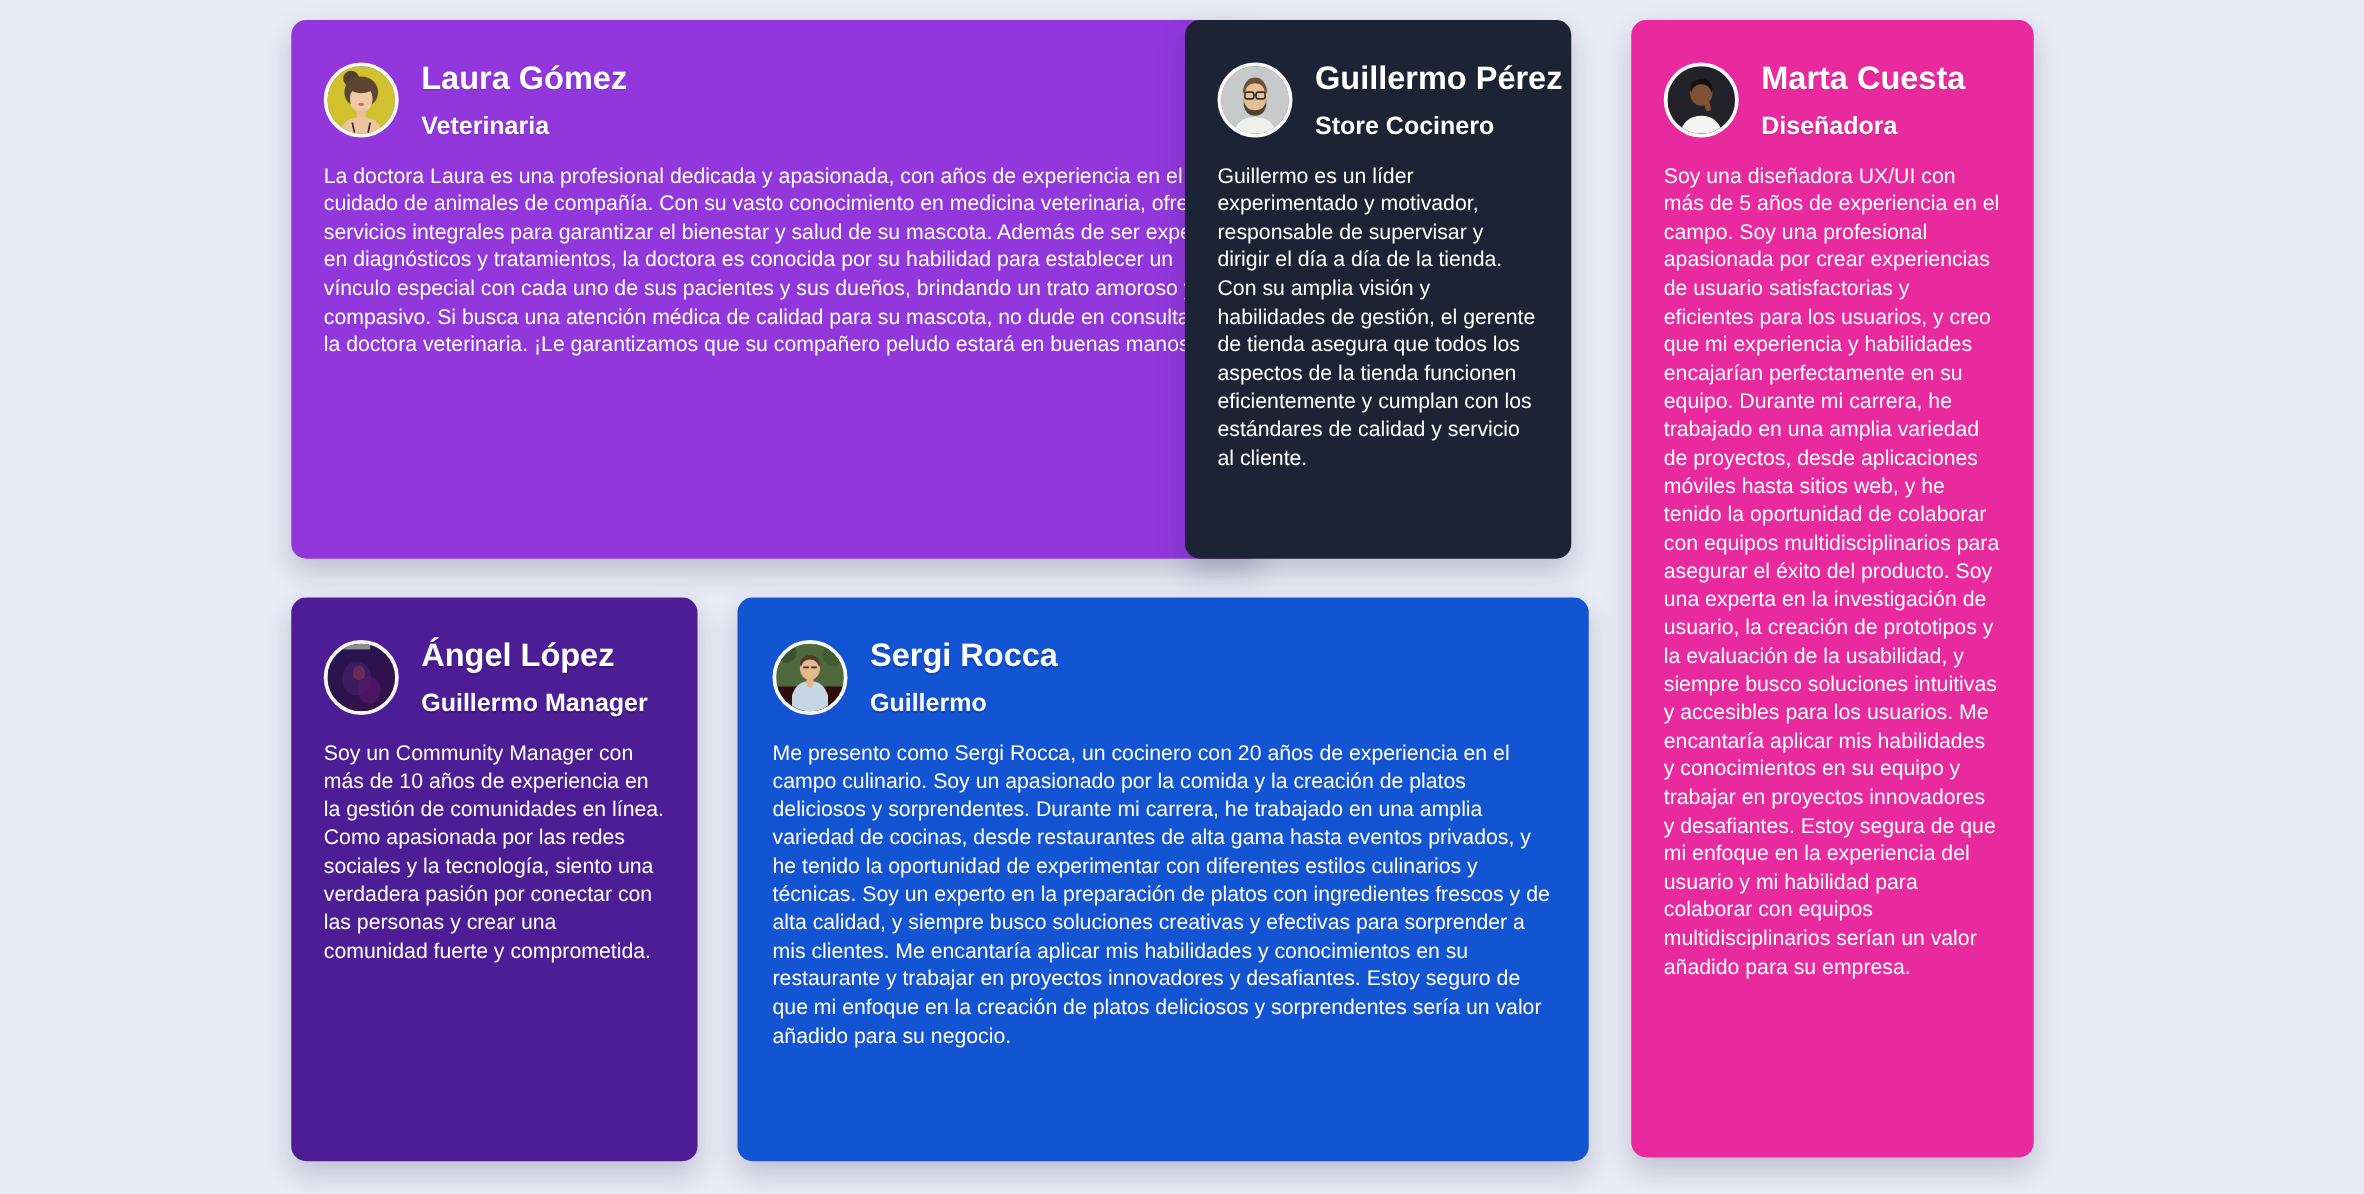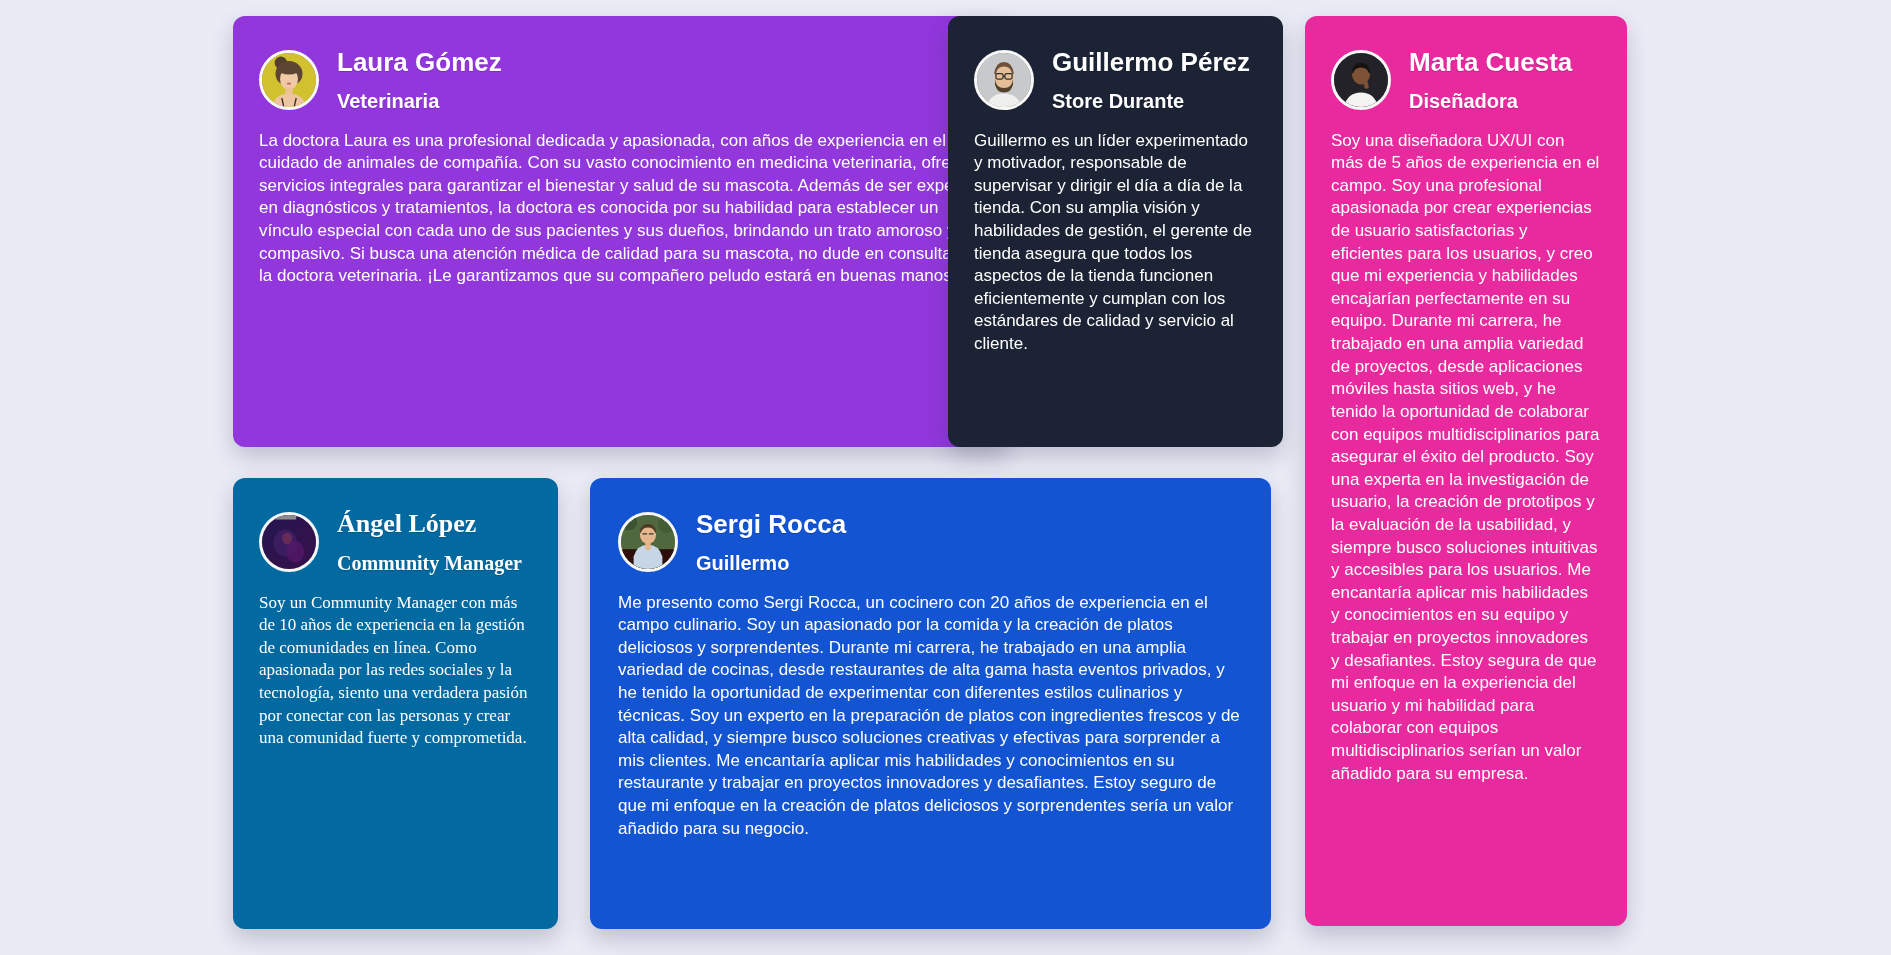--- a/index.html
+++ b/index.html
@@ -16,21 +16,21 @@
   }
   .card {
     position: absolute;
     border-radius: 12px;
     padding: 32px 26px 24px 26px;
     overflow: hidden;
     color: #ffffff;
     box-shadow: 0 10px 22px rgba(40, 40, 80, 0.22);
   }
   .card-laura     { left: 0;      top: 0;     width: 776px; height: 431px; }
-  .card-guillermo { left: 715px;  top: 0;     width: 335px; height: 431px; }
+  .card-guillermo { left: 715px;  top: 0;     width: 309px; height: 431px; }
   .card-marta     { left: 1072px; top: 0;     width: 322px; height: 910px; }
   .card-angel     { left: 0;      top: 462px; width: 325px; height: 451px; }
   .card-sergi     { left: 357px;  top: 462px; width: 681px; height: 451px; }
   .card-header {
     display: flex;
     align-items: center;
     gap: 18px;
     margin-bottom: 18px;
   }
   .avatar {
@@ -102,21 +102,21 @@
           <g stroke="#2E2E2E" stroke-width="1.4" fill="none">
             <rect x="21" y="23" width="8" height="6" rx="2"></rect>
             <rect x="31" y="23" width="8" height="6" rx="2"></rect>
             <path d="M29 26 h2"></path>
           </g>
           <path d="M11 60 q3 -15 19 -15 q16 0 19 15 z" fill="#EFEFED"></path>
         </svg>
       </div>
       <div>
         <h2 class="member-name">Guillermo Pérez</h2>
-        <h3 class="member-title">Store Durante</h3>
+        <h3 class="member-title">Store Cocinero</h3>
       </div>
     </header>
     <p class="member-desc">Guillermo es un líder experimentado y motivador, responsable de supervisar y dirigir el día a día de la tienda. Con su amplia visión y habilidades de gestión, el gerente de tienda asegura que todos los aspectos de la tienda funcionen eficientemente y cumplan con los estándares de calidad y servicio al cliente.</p>
   </article>
 
   <article class="card card-marta" style="background-color: rgb(233, 41, 158);">
     <header class="card-header">
       <div class="avatar">
         <svg viewBox="0 0 60 60" xmlns="http://www.w3.org/2000/svg">
           <rect width="60" height="60" fill="#222228"></rect>
@@ -127,40 +127,40 @@
         </svg>
       </div>
       <div>
         <h2 class="member-name">Marta Cuesta</h2>
         <h3 class="member-title">Diseñadora</h3>
       </div>
     </header>
     <p class="member-desc">Soy una diseñadora UX/UI con más de 5 años de experiencia en el campo. Soy una profesional apasionada por crear experiencias de usuario satisfactorias y eficientes para los usuarios, y creo que mi experiencia y habilidades encajarían perfectamente en su equipo. Durante mi carrera, he trabajado en una amplia variedad de proyectos, desde aplicaciones móviles hasta sitios web, y he tenido la oportunidad de colaborar con equipos multidisciplinarios para asegurar el éxito del producto. Soy una experta en la investigación de usuario, la creación de prototipos y la evaluación de la usabilidad, y siempre busco soluciones intuitivas y accesibles para los usuarios. Me encantaría aplicar mis habilidades y conocimientos en su equipo y trabajar en proyectos innovadores y desafiantes. Estoy segura de que mi enfoque en la experiencia del usuario y mi habilidad para colaborar con equipos multidisciplinarios serían un valor añadido para su empresa.</p>
   </article>
 
-  <article class="card card-angel" style="background-color: #0369a1; font-family: Liberation Serif, serif;">
+  <article class="card card-angel" style="background-color: #4c1d95;">
     <header class="card-header">
       <div class="avatar">
         <svg viewBox="0 0 60 60" xmlns="http://www.w3.org/2000/svg">
           <defs>
             <linearGradient id="ag1" x1="0" y1="0" x2="1" y2="1">
               <stop offset="0" stop-color="#241650"></stop>
               <stop offset="1" stop-color="#38104A"></stop>
             </linearGradient>
           </defs>
           <rect width="60" height="60" fill="url(#ag1)"></rect>
           <rect x="14" y="0" width="24" height="5" fill="#8D8D8D"></rect>
           <ellipse cx="26" cy="31" rx="13" ry="15" fill="#3D1E63" opacity="0.9"></ellipse>
           <ellipse cx="37" cy="41" rx="10" ry="12" fill="#55186A" opacity="0.75"></ellipse>
           <ellipse cx="28" cy="26" rx="5.5" ry="6.5" fill="#6E2E57" opacity="0.9"></ellipse>
         </svg>
       </div>
       <div>
         <h2 class="member-name">Ángel López</h2>
-        <h3 class="member-title">Community Manager</h3>
+        <h3 class="member-title">Guillermo Manager</h3>
       </div>
     </header>
     <p class="member-desc">Soy un Community Manager con más de 10 años de experiencia en la gestión de comunidades en línea. Como apasionada por las redes sociales y la tecnología, siento una verdadera pasión por conectar con las personas y crear una comunidad fuerte y comprometida.</p>
   </article>
 
   <article class="card card-sergi" style="background-color: rgb(18, 84, 210); padding-left: 28px;">
     <header class="card-header">
       <div class="avatar">
         <svg viewBox="0 0 60 60" xmlns="http://www.w3.org/2000/svg">
           <rect width="60" height="60" fill="#50683D"></rect>

